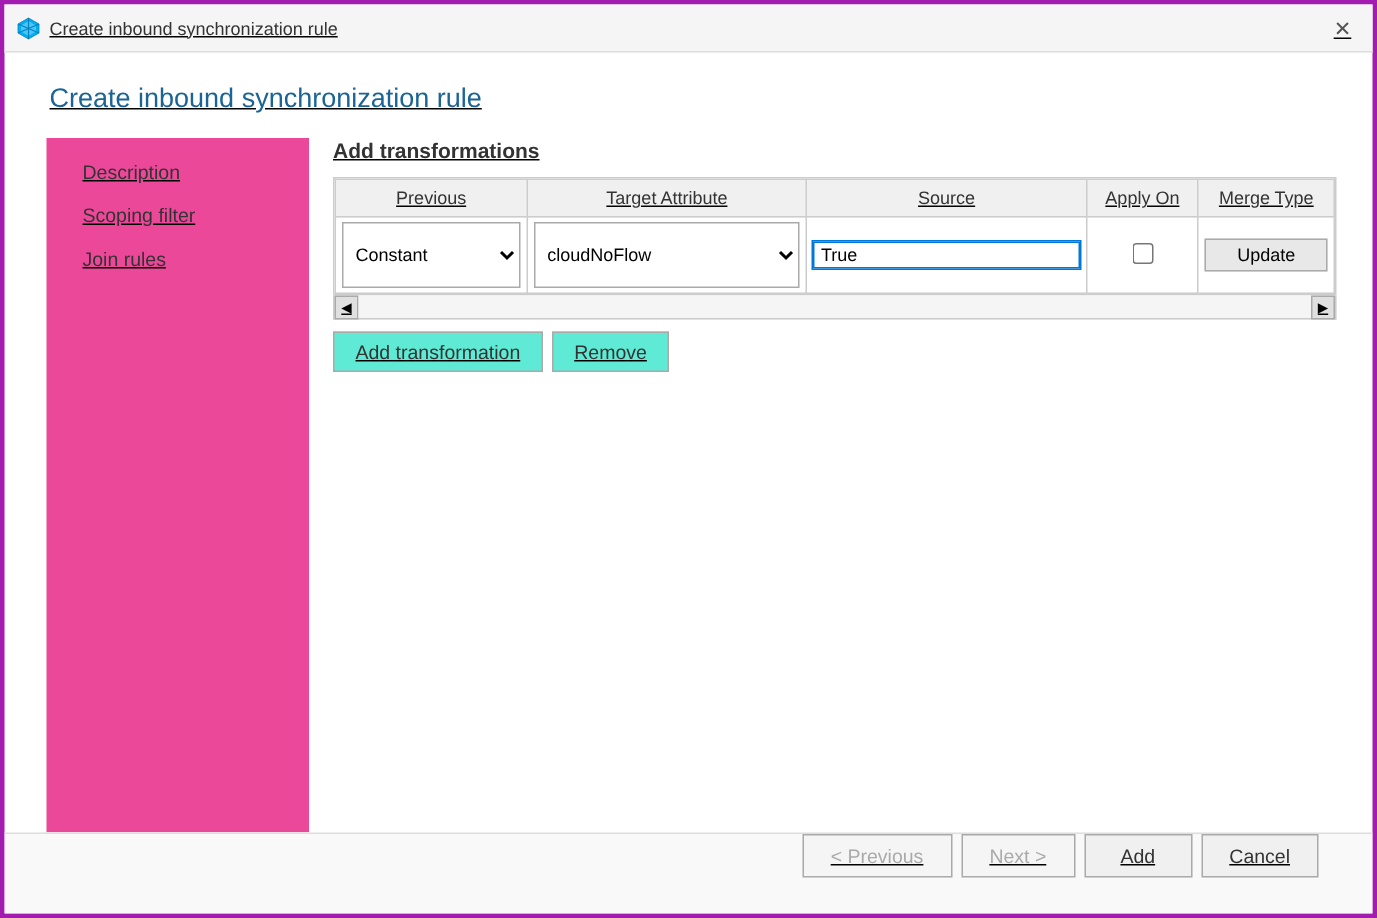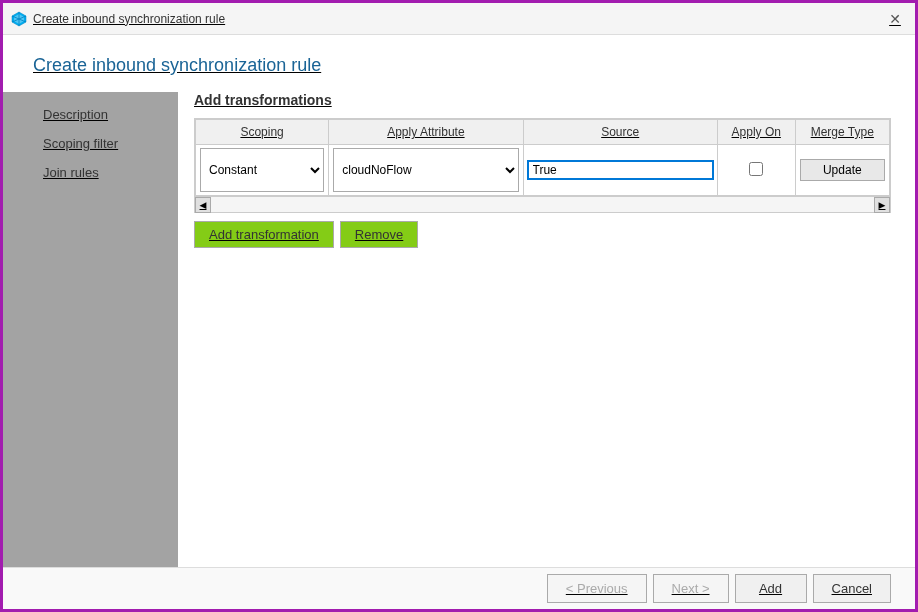--- a/index.html
+++ b/index.html
@@ -71,23 +71,24 @@
       font-weight: 300;
       border-bottom: none;
     }
     .content-area {
       display: flex;
       flex: 1;
       overflow: hidden;
     }
     .sidebar {
       width: 175px;
-      padding: 8px 16px;
-      background: #a3a3a3;
+      padding: 8px 0;
+      background: #ec4899;
       flex-shrink: 0;
+      margin-left: 28px;
     }
     .sidebar-item {
       padding: 7px 16px 7px 24px;
       font-size: 13px;
       color: #333;
       cursor: pointer;
     }
     .sidebar-item.active {
       background: #cde0f0;
       color: #1a6496;
@@ -188,35 +189,35 @@
     }
     .action-buttons {
       display: flex;
       gap: 6px;
       margin-top: 8px;
     }
     .btn {
       padding: 5px 14px;
       font-size: 13px;
       border: 1px solid #aaa;
-      background: #84cc16;
+      background: #5eead4;
       cursor: pointer;
       color: #333;
     }
     .btn:disabled {
       color: #aaa;
       cursor: default;
     }
     .footer {
-      height: 42px;
+      height: 54px;
       border-top: 1px solid #ddd;
       display: flex;
-      align-items: center;
+      align-items: flex-start;
       justify-content: flex-end;
-      padding: 0 24px;
+      padding: 0 36px;
       gap: 6px;
       background: #f9f9f9;
       flex-shrink: 0;
     }
     .footer-btn {
       padding: 6px 18px;
       font-size: 13px;
       border: 1px solid #aaa;
       background: #f0f0f0;
       cursor: pointer;
@@ -260,22 +261,22 @@
         <div class="sidebar-item">Join rules</div>
       </div>
 
       <div class="main-content">
         <div class="section-title">Add transformations</div>
 
         <div class="transformations-table-wrapper">
           <table class="transformations-table">
             <thead>
               <tr>
-                <th class="col-flowtype">Scoping</th>
-                <th class="col-target">Apply Attribute</th>
+                <th class="col-flowtype">Previous</th>
+                <th class="col-target">Target Attribute</th>
                 <th class="col-source">Source</th>
                 <th class="col-apply">Apply On</th>
                 <th class="col-merge">Merge Type</th>
               </tr>
             </thead>
             <tbody>
               <tr>
                 <td class="col-flowtype">
                   <select class="flow-select">
                     <option>Constant</option>

